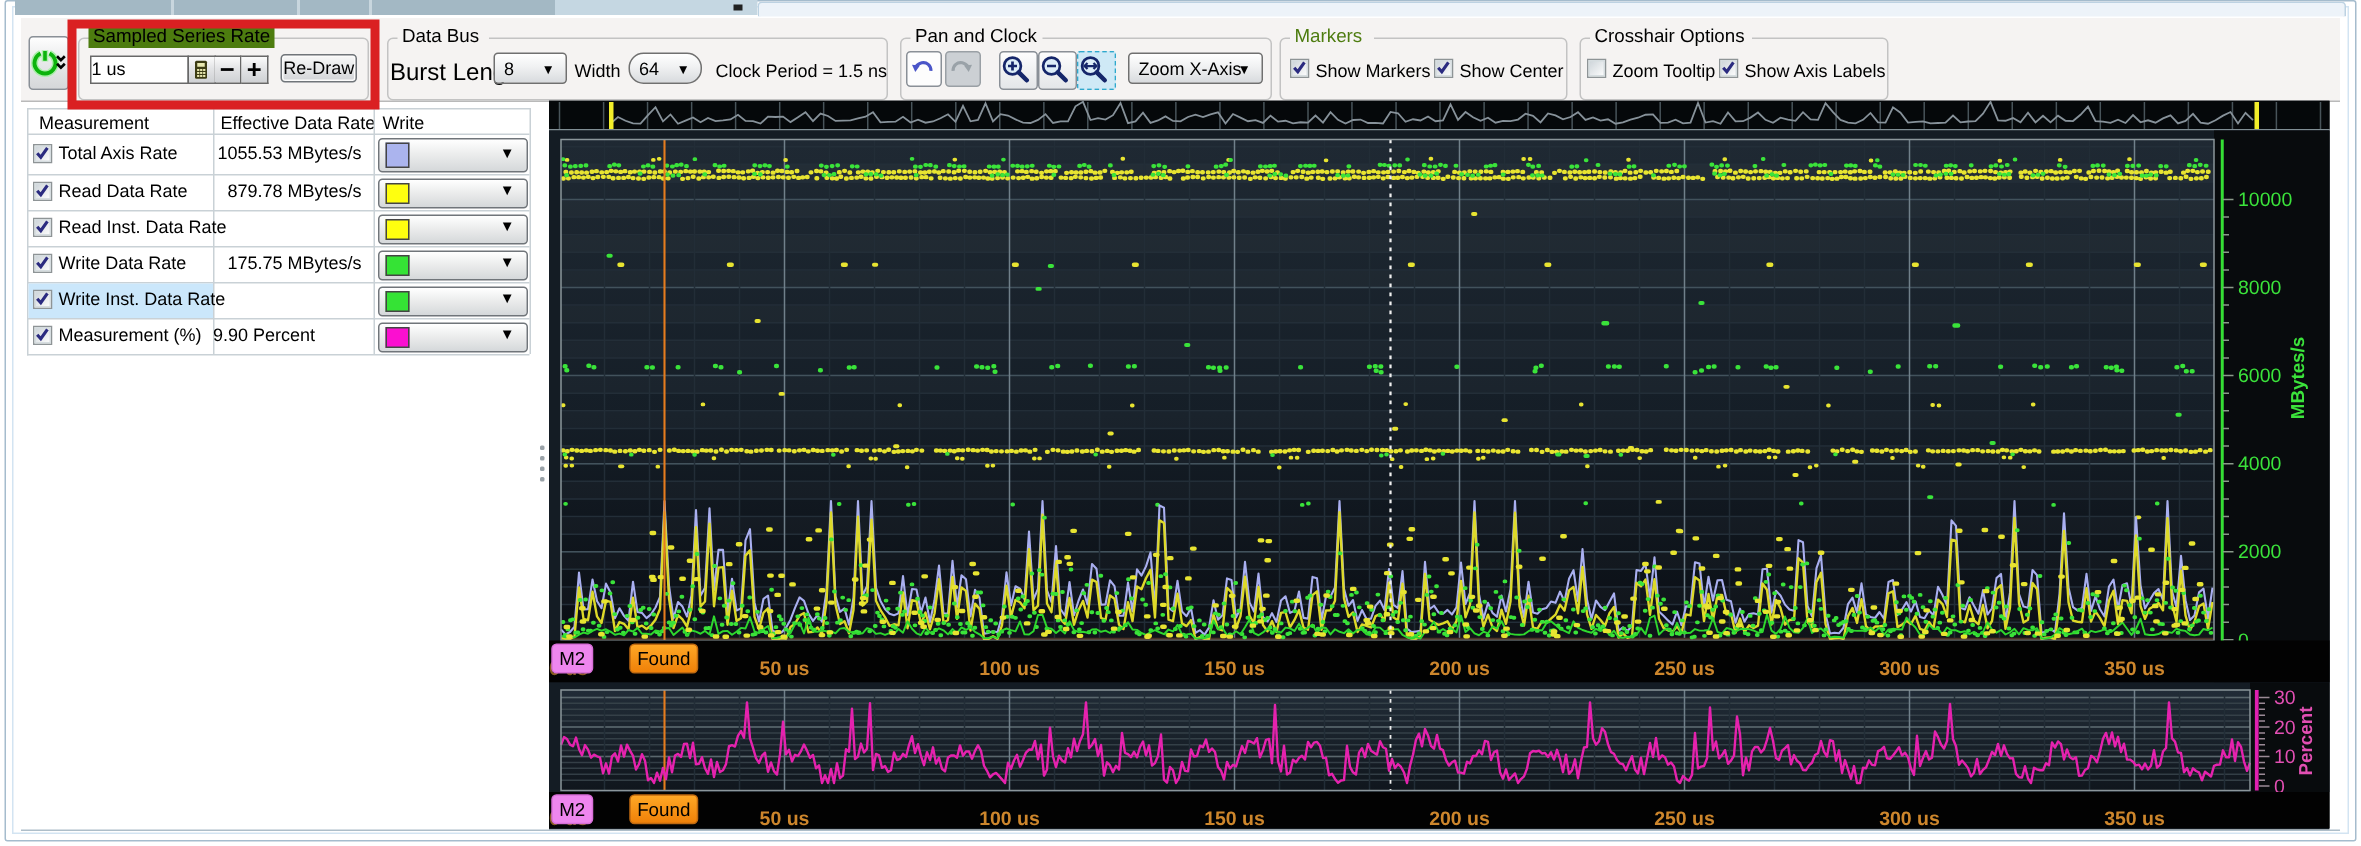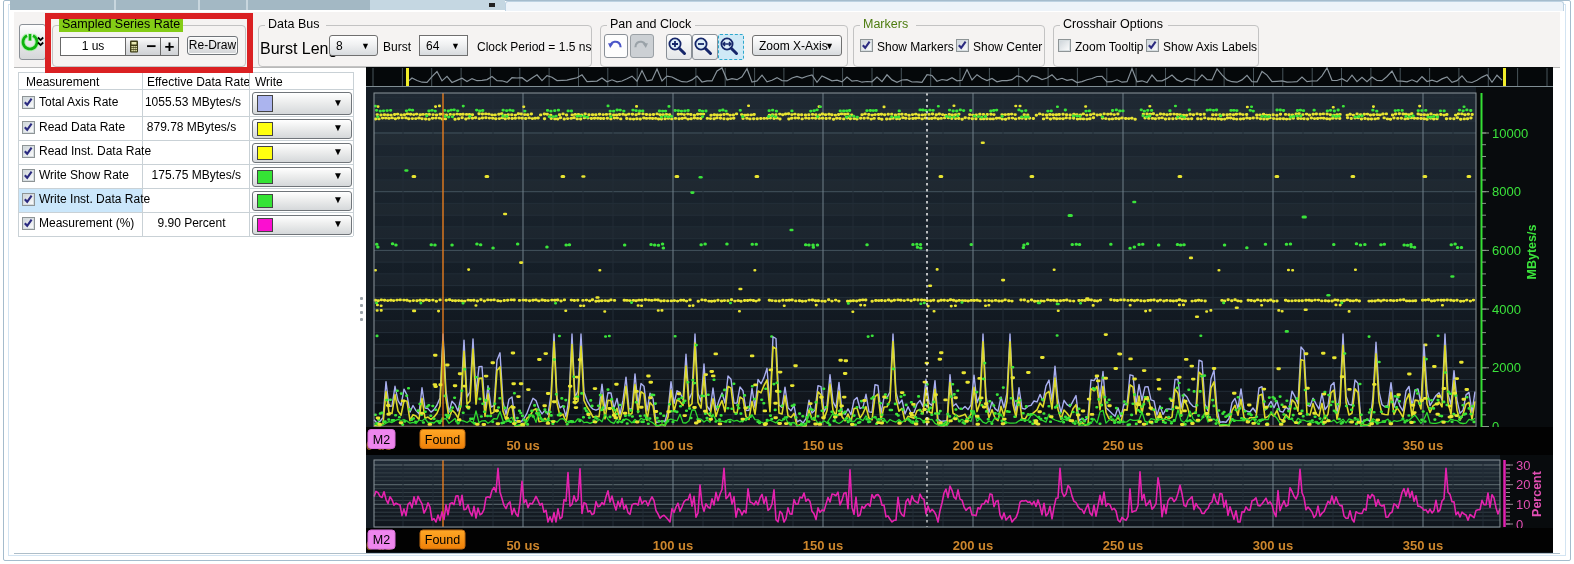--- a/index.html
+++ b/index.html
@@ -16,22 +16,22 @@
 <div class="abs" style="left:14px;top:12px;width:1546px;height:55px;background:#f5f3f2;border-bottom:1px solid #b9b9b9"></div>
 <div class="abs" style="left:19px;top:24px;width:25px;height:34px;border:1px solid #8a9097;border-radius:3px;background:linear-gradient(#fefefe,#e9eaeb 45%,#d5d7d9)"></div>
 <svg class="abs" style="left:19px;top:24px" width="25" height="34">
     <path d="M13.96 11.66 A7 7 0 1 1 8.04 11.66" fill="none" stroke="#aaeeaa" stroke-width="4.6"></path>
     <line x1="11" y1="9.5" x2="11" y2="17" stroke="#aaeeaa" stroke-width="4.4"></line>
     <path d="M13.96 11.66 A7 7 0 1 1 8.04 11.66" fill="none" stroke="#0db30d" stroke-width="2.6"></path>
     <line x1="11" y1="10" x2="11" y2="16.5" stroke="#0db30d" stroke-width="2.4"></line>
     <path d="M19 13.5l2.6 2.6 2.6-2.6M19 18.5l2.6 2.6 2.6-2.6" fill="none" stroke="#000" stroke-width="1.8"></path>
   </svg>
 <div style="position:absolute;left:52px;top:25px;width:192px;height:40px;border:1px solid #c3c3c3;border-radius:4px"></div>
-<div style="position:absolute;left:59px;top:17px;width:118px;background:#84cc16;font-size:12.5px;color:#000;padding:0 3px;line-height:15px;white-space:nowrap">Sampled Series Rate</div>
-<div class="abs" style="left:60px;top:37px;width:64px;height:17px;border:1px solid #686868;background:#fff;font-size:12px;text-align:center;line-height:17px">1 us</div>
+<div style="position:absolute;left:59px;top:17px;width:118px;background:#4d7c0f;font-size:12.5px;color:#000;padding:0 3px;line-height:15px;white-space:nowrap">Sampled Series Rate</div>
+<div class="abs" style="left:60px;top:37px;width:64px;height:17px;border:1px solid #686868;background:#fff;font-size:12px;text-align:left;line-height:17px">1 us</div>
 <div class="abs" style="left:125px;top:37px;width:17px;height:17px;border:1px solid #686868;border-left:1px solid #686868;background:linear-gradient(#fbfbfb,#e3e4e6 45%,#cfd1d4)">
     <svg width="16" height="17" style="position:absolute;left:0;top:0">
       <rect x="4" y="2.5" width="8" height="12" rx="1" fill="#3c3c14"></rect>
       <rect x="5.5" y="4" width="5" height="2.5" fill="#e8e8b0"></rect>
       <g fill="#e8e8b0">
         <rect x="5.4" y="8" width="1.5" height="1.3"></rect>
         <rect x="7.4" y="8" width="1.5" height="1.3"></rect>
         <rect x="9.4" y="8" width="1.5" height="1.3"></rect>
         <rect x="5.4" y="10" width="1.5" height="1.3"></rect>
         <rect x="7.4" y="10" width="1.5" height="1.3"></rect>
@@ -49,22 +49,22 @@
     <span style="position:absolute;width:100%;text-align:center;top:-1px;font-size:17px;font-weight:bold">+</span>
   </div>
 <div class="abs" style="left:187px;top:36px;width:49px;height:17px;border:1px solid #70757a;border-radius:3px;background:linear-gradient(#f9f9f9,#e8e9ea 45%,#d2d4d7);box-shadow:inset 0 0 0 1px #fbfbfb;font-size:12px;text-align:center;line-height:17px;white-space:nowrap">Re-Draw</div>
 <div style="position:absolute;left:258px;top:25px;width:332px;height:40px;border:1px solid #c3c3c3;border-radius:4px"></div>
 <div style="position:absolute;left:265px;top:17px;width:55px;background:#f5f3f2;font-size:12.5px;color:#000;padding:0 3px;line-height:15px;white-space:nowrap">Data Bus</div>
 <div class="abs" style="left:260px;top:40px;font-size:16px;white-space:nowrap">Burst Length</div>
 <div style="position:absolute;left:329px;top:35px;width:49px;height:21px;border:1px solid #707070;border-radius:3px;background:linear-gradient(#ffffff,#f0f1f2 45%,#d8dbde);box-sizing:border-box">
     <span style="position:absolute;left:6px;top:3px;font-size:12px;white-space:nowrap">8</span>
     <span style="position:absolute;right:7px;top:4.5px;font-size:9px;color:#000">▼</span>
   </div>
-<div class="abs" style="left:383px;top:40px;font-size:12px;white-space:nowrap">Burst</div>
-<div style="position:absolute;left:419px;top:35px;width:49px;height:21px;border:1px solid #707070;border-radius:0;background:linear-gradient(#ffffff,#f0f1f2 45%,#d8dbde);box-sizing:border-box">
+<div class="abs" style="left:383px;top:40px;font-size:12px;white-space:nowrap">Width</div>
+<div style="position:absolute;left:419px;top:35px;width:49px;height:21px;border:1px solid #707070;border-radius:10px;background:linear-gradient(#ffffff,#f0f1f2 45%,#d8dbde);box-sizing:border-box">
     <span style="position:absolute;left:6px;top:3px;font-size:12px;white-space:nowrap">64</span>
     <span style="position:absolute;right:7px;top:4.5px;font-size:9px;color:#000">▼</span>
   </div>
 <div class="abs" style="left:477px;top:40px;font-size:12px;white-space:nowrap">Clock Period = 1.5 ns</div>
 <div style="position:absolute;left:600px;top:25px;width:246px;height:40px;border:1px solid #c3c3c3;border-radius:4px"></div>
 <div style="position:absolute;left:607px;top:17px;width:82px;background:#f5f3f2;font-size:12.5px;color:#000;padding:0 3px;line-height:15px;white-space:nowrap">Pan and Clock</div>
 <div class="abs" style="left:604px;top:34px;width:22px;height:22px;border:1px solid #8a9097;border-radius:3px;background:#fdfdfd"></div>
 <svg class="abs" style="left:604px;top:34px" width="22" height="22">
     <path d="M6.6 10.6c1.8-3 5.8-3.8 8.2-1.7 1.3 1.1 1.9 2.6 1.8 4.4" fill="none" stroke="#4a55c8" stroke-width="2.1"></path>
     <path d="M4.0 9.2l5.3 0.4-3.1 4.4z" fill="#4a55c8"></path>
@@ -184,21 +184,21 @@
     <rect x="1.5" y="1.5" width="10" height="10" fill="url(#cbg22121)" stroke="#d6dde0" stroke-width="1"></rect>
     <defs>
       <linearGradient id="cbg22121" x1="0" y1="0" x2="1" y2="1">
         <stop offset="0" stop-color="#cdd4d9"></stop>
         <stop offset="1" stop-color="#fdfdfd"></stop>
       </linearGradient>
     </defs>
     <polyline points="2.8,6.2 5.2,8.8 9.6,2.6" fill="none" stroke="#2b2b80" stroke-width="2.1"></polyline>
   </svg>
 <div class="abs" style="left:39px;top:120px;font-size:12px;white-space:nowrap">Read Data Rate</div>
-<div class="abs" style="left:142px;top:120px;width:99px;font-size:12px;text-align:center;white-space:nowrap">879.78 MBytes/s</div>
+<div class="abs" style="left:142px;top:120px;width:99px;font-size:12px;text-align:right;white-space:nowrap">879.78 MBytes/s</div>
 <div class="abs" style="left:252px;top:119px;width:98px;height:18px;border:1px solid #70757a;border-radius:3px;background:linear-gradient(#ffffff,#eceded 45%,#d5d8da)">
     <div style="position:absolute;left:4px;top:2px;width:14px;height:12px;background:#ffff0f;border:1px solid #444"></div>
     <span style="position:absolute;right:8px;top:2.0px;font-size:10px">▼</span>
   </div>
 <svg style="position:absolute;left:22px;top:145px" width="13" height="13">
     <rect x="0.5" y="0.5" width="12" height="12" fill="#fcfcfc" stroke="#8e9496"></rect>
     <rect x="1.5" y="1.5" width="10" height="10" fill="url(#cbg22145)" stroke="#d6dde0" stroke-width="1"></rect>
     <defs>
       <linearGradient id="cbg22145" x1="0" y1="0" x2="1" y2="1">
         <stop offset="0" stop-color="#cdd4d9"></stop>
@@ -216,21 +216,21 @@
     <rect x="0.5" y="0.5" width="12" height="12" fill="#fcfcfc" stroke="#8e9496"></rect>
     <rect x="1.5" y="1.5" width="10" height="10" fill="url(#cbg22169)" stroke="#d6dde0" stroke-width="1"></rect>
     <defs>
       <linearGradient id="cbg22169" x1="0" y1="0" x2="1" y2="1">
         <stop offset="0" stop-color="#cdd4d9"></stop>
         <stop offset="1" stop-color="#fdfdfd"></stop>
       </linearGradient>
     </defs>
     <polyline points="2.8,6.2 5.2,8.8 9.6,2.6" fill="none" stroke="#2b2b80" stroke-width="2.1"></polyline>
   </svg>
-<div class="abs" style="left:39px;top:168px;font-size:12px;white-space:nowrap">Write Show Rate</div>
+<div class="abs" style="left:39px;top:168px;font-size:12px;white-space:nowrap">Write Data Rate</div>
 <div class="abs" style="left:142px;top:168px;width:99px;font-size:12px;text-align:right;white-space:nowrap">175.75 MBytes/s</div>
 <div class="abs" style="left:252px;top:167px;width:98px;height:18px;border:1px solid #70757a;border-radius:3px;background:linear-gradient(#ffffff,#eceded 45%,#d5d8da)">
     <div style="position:absolute;left:4px;top:2px;width:14px;height:12px;background:#35e335;border:1px solid #444"></div>
     <span style="position:absolute;right:8px;top:2.0px;font-size:10px">▼</span>
   </div>
 <div class="abs" style="left:19px;top:189px;width:123px;height:23px;background:#cbe7fb"></div>
 <svg style="position:absolute;left:22px;top:193px" width="13" height="13">
     <rect x="0.5" y="0.5" width="12" height="12" fill="#fcfcfc" stroke="#8e9496"></rect>
     <rect x="1.5" y="1.5" width="10" height="10" fill="url(#cbg22193)" stroke="#d6dde0" stroke-width="1"></rect>
     <defs>
@@ -251,21 +251,21 @@
     <rect x="1.5" y="1.5" width="10" height="10" fill="url(#cbg22217)" stroke="#d6dde0" stroke-width="1"></rect>
     <defs>
       <linearGradient id="cbg22217" x1="0" y1="0" x2="1" y2="1">
         <stop offset="0" stop-color="#cdd4d9"></stop>
         <stop offset="1" stop-color="#fdfdfd"></stop>
       </linearGradient>
     </defs>
     <polyline points="2.8,6.2 5.2,8.8 9.6,2.6" fill="none" stroke="#2b2b80" stroke-width="2.1"></polyline>
   </svg>
 <div class="abs" style="left:39px;top:216px;font-size:12px;white-space:nowrap">Measurement (%)</div>
-<div class="abs" style="left:142px;top:216px;width:99px;font-size:12px;text-align:center;white-space:nowrap">9.90 Percent</div>
+<div class="abs" style="left:142px;top:216px;width:99px;font-size:12px;text-align:left;white-space:nowrap">9.90 Percent</div>
 <div class="abs" style="left:252px;top:215px;width:98px;height:18px;border:1px solid #70757a;border-radius:3px;background:linear-gradient(#ffffff,#eceded 45%,#d5d8da)">
     <div style="position:absolute;left:4px;top:2px;width:14px;height:12px;background:#fb0fd0;border:1px solid #444"></div>
     <span style="position:absolute;right:8px;top:2.0px;font-size:10px">▼</span>
   </div>
 <div class="abs" style="left:360px;top:297px;width:3px;height:3px;background:#9aa2a8;border-radius:1px"></div>
 <div class="abs" style="left:360px;top:304px;width:3px;height:3px;background:#9aa2a8;border-radius:1px"></div>
 <div class="abs" style="left:360px;top:311px;width:3px;height:3px;background:#9aa2a8;border-radius:1px"></div>
 <div class="abs" style="left:360px;top:318px;width:3px;height:3px;background:#9aa2a8;border-radius:1px"></div>
 <svg width="1188" height="487" viewBox="366 67 1188 487" style="position:absolute;left:366px;top:67px" font-family="Liberation Sans, sans-serif">
     <defs>

